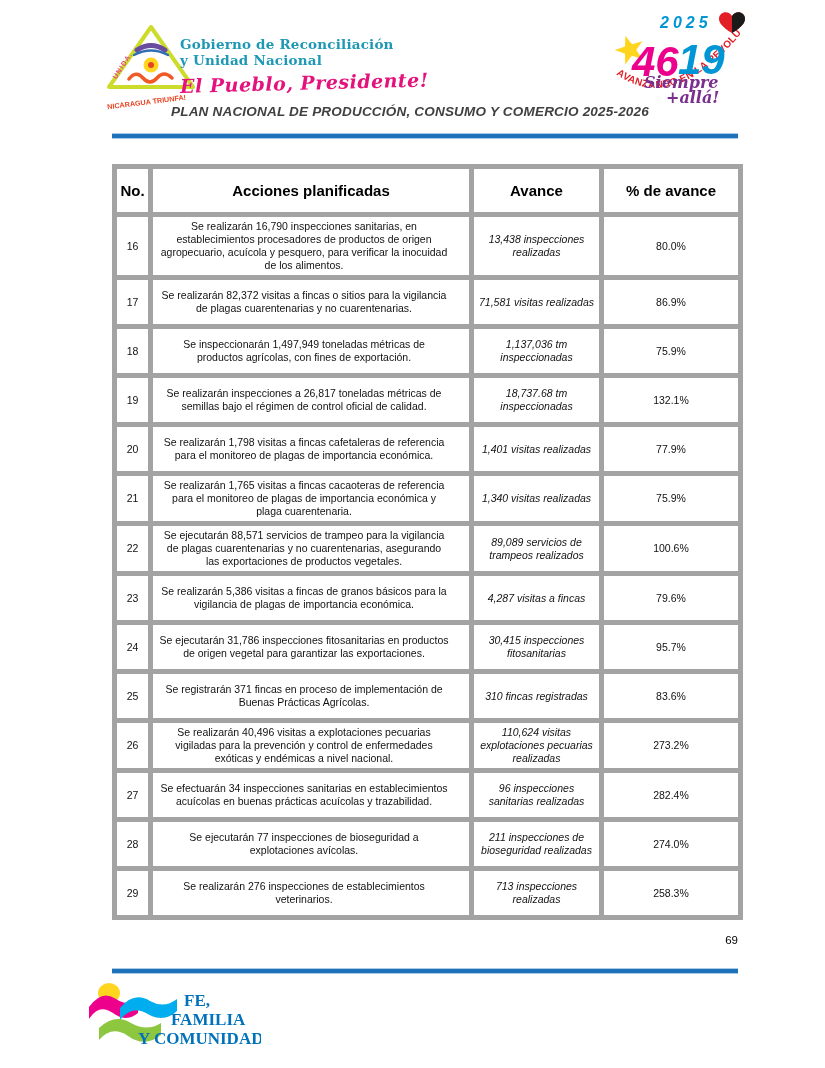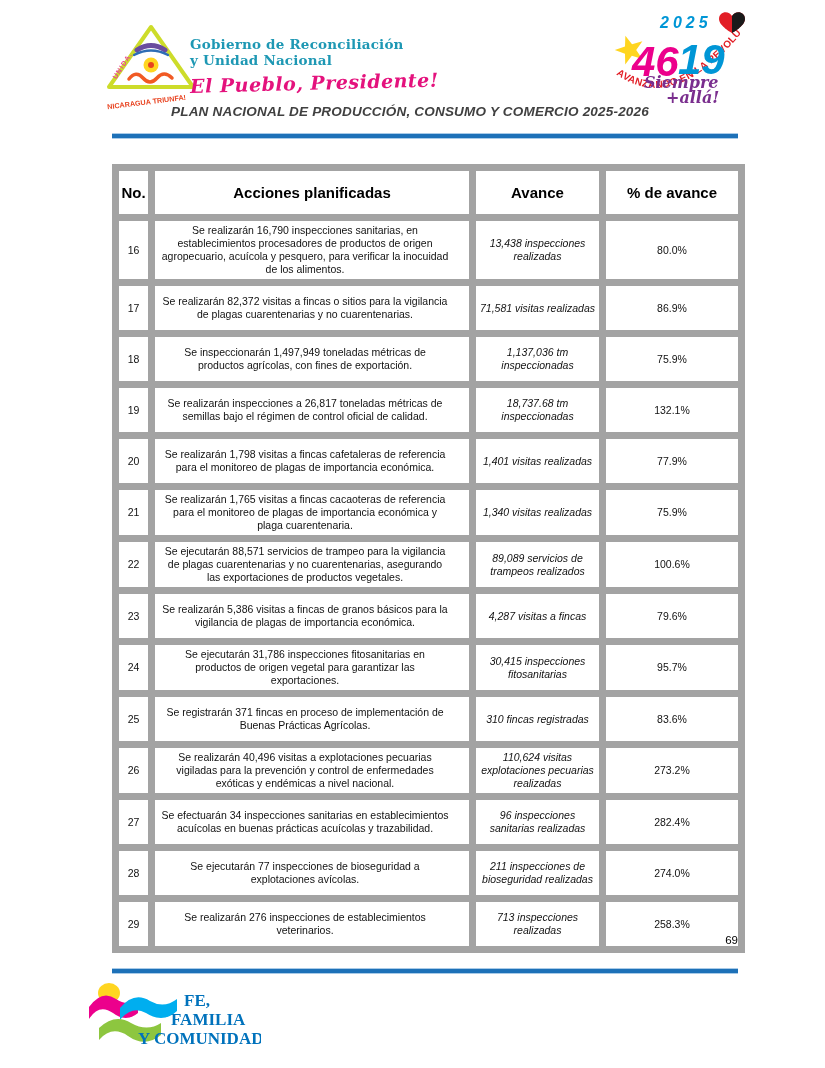--- a/index.html
+++ b/index.html
@@ -2,21 +2,21 @@
 <html><head>
 <meta charset="utf-8">
 <style>
   html,body{margin:0;padding:0;}
   body{
     width:825px;height:1068px;background:#ffffff;position:relative;
     font-family:"Liberation Sans", sans-serif;color:#1a1a1a;overflow:hidden;
   }
   
   .emblem-left{position:absolute;left:98px;top:22px;width:106px;height:90px;}
-  .gov-text{position:absolute;left:180px;top:36px;width:300px;margin-left:10px;}
+  .gov-text{position:absolute;left:180px;top:36px;width:300px;}
   .gov-line{
     font-family:"DejaVu Serif", serif;font-weight:bold;font-size:13.5px;
     line-height:16px;color:#1E98B4;letter-spacing:.2px;
   }
   .gov-slogan{
     font-family:"DejaVu Serif", serif;font-weight:bold;font-style:italic;
     font-size:19px;color:#E4127D;margin-top:3px;transform:rotate(-1.5deg);
     letter-spacing:.5px;
   }
   .logo-right{position:absolute;left:608px;top:4px;width:150px;height:108px;}
@@ -30,21 +30,21 @@
     background:linear-gradient(to bottom,#A9CBE8 0%,#A9CBE8 17%,#1D71B8 17%,#1D71B8 83%,#A9CBE8 83%,#A9CBE8 100%);
   }
   .rule-top{top:133px;}
   .rule-bottom{top:968px;}
   
   table.plan{
     position:absolute;left:112px;top:164px;width:626px;
     border-collapse:collapse;table-layout:fixed;
     border:1.5px solid #2e2e2e;
   }
-  table.plan th, table.plan td{border:7px solid #a3a3a3;vertical-align:middle;}
+  table.plan th, table.plan td{border:5px solid #a3a3a3;vertical-align:middle;}
   table.plan th{
     height:39px;font-size:15px;font-weight:bold;text-align:center;color:#000;
     padding:2px;background:#fff;
   }
   table.plan td{
     height:38px;font-size:10.5px;line-height:13px;color:#111;background:#fff;
   }
   td.col-no{text-align:center;padding:2px;}
   td.col-accion{text-align:center;padding:3px 20px 3px 6px;}
   td.col-avance{text-align:center;padding:2px 3px;font-style:italic;}

